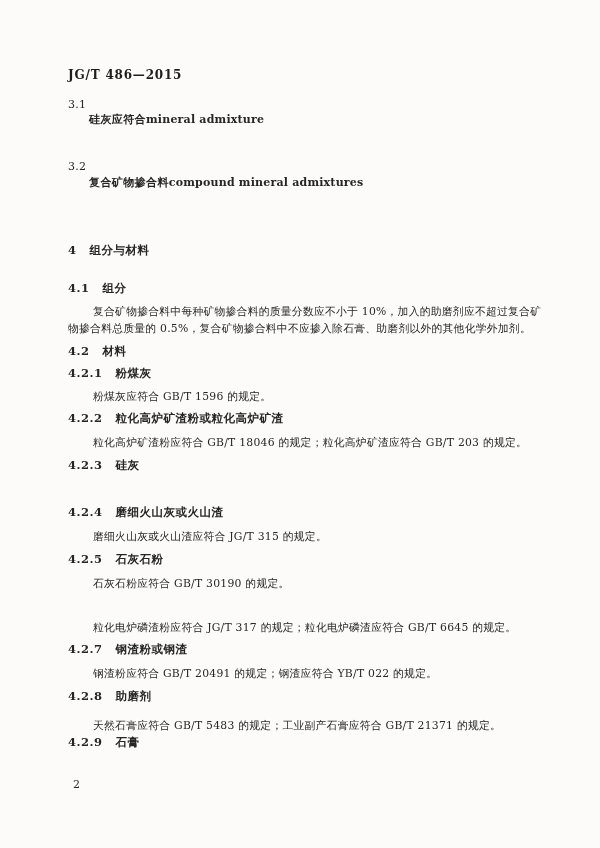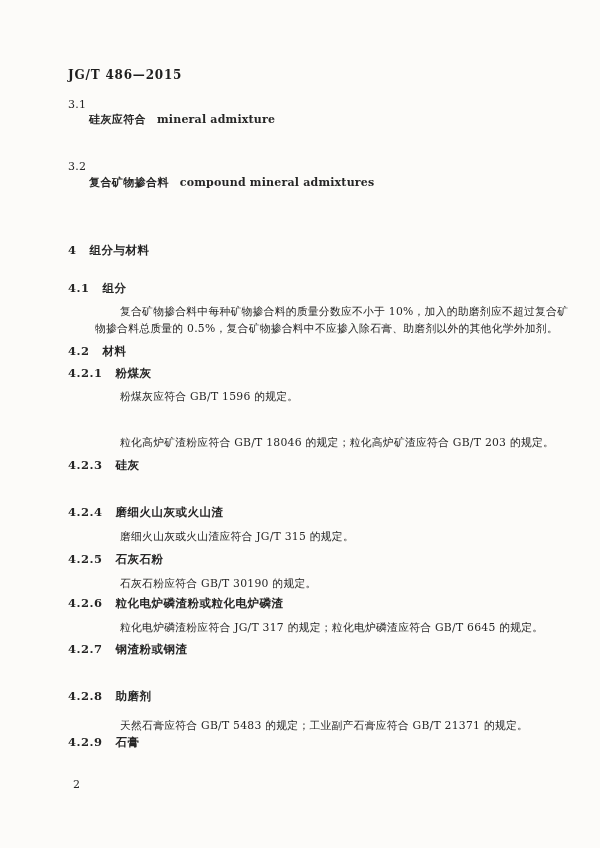--- a/index.html
+++ b/index.html
@@ -26,21 +26,21 @@
     font-weight:400;
     letter-spacing:0.3px;
   }
   .term-line{
     left:89px;
     font-size:11px;
     font-weight:700;
     letter-spacing:0.4px;
     white-space:nowrap;
   }
-  .term-line .en{margin-left:11px;letter-spacing:0.2px;text-align:center;}
+  .term-line .en{letter-spacing:0.2px;text-align:center;}
   .para{
     left:68px;
     width:479px;
     font-size:10.8px;
     line-height:17.2px;
     text-indent:25px;
     text-align:justify;
     letter-spacing:0.25px;
   }
   .chapter-heading,
@@ -52,21 +52,20 @@
     white-space:nowrap;
   }
   .h-num{margin-right:13px;}
   .sec-body{
     left:68px;
     width:479px;
     font-size:10.8px;
     line-height:17.2px;
     text-indent:25px;
     letter-spacing:0.25px;
-    margin-left:27px;
   }
   .page-num{
     left:73px;
     font-size:11px;
     letter-spacing:0.3px;
   }
 </style>
 </head>
 <body>
 
@@ -95,44 +94,45 @@
 
   <div class="abs sec-heading" style="top:344px">
     <span class="h-num">4.2</span><span>材料</span>
   </div>
 
   <div class="abs sec-heading" style="top:366px">
     <span class="h-num">4.2.1</span><span>粉煤灰</span>
   </div>
   <div class="abs sec-body" style="top:388px">粉煤灰应符合 GB/T 1596 的规定。</div>
 
+  <div class="abs sec-heading" style="top:411px">
+    <span class="h-num">4.2.2</span><span>粒化高炉矿渣粉或粒化高炉矿渣</span>
+  </div>
   <div class="abs sec-body" style="top:434px">粒化高炉矿渣粉应符合 GB/T 18046 的规定；粒化高炉矿渣应符合 GB/T 203 的规定。</div>
 
   <div class="abs sec-heading" style="top:458px">
     <span class="h-num">4.2.3</span><span>硅灰</span>
   </div>
 
   <div class="abs sec-heading" style="top:505px">
     <span class="h-num">4.2.4</span><span>磨细火山灰或火山渣</span>
   </div>
   <div class="abs sec-body" style="top:528px">磨细火山灰或火山渣应符合 JG/T 315 的规定。</div>
 
   <div class="abs sec-heading" style="top:552px">
     <span class="h-num">4.2.5</span><span>石灰石粉</span>
   </div>
   <div class="abs sec-body" style="top:575px">石灰石粉应符合 GB/T 30190 的规定。</div>
 
-  <div class="abs sec-heading" style="top:596px">
-    <span class="h-num">4.2.6</span><span>粒化电炉磷渣粉或粒化电炉磷渣</span>
-  </div>
   <div class="abs sec-body" style="top:619px">粒化电炉磷渣粉应符合 JG/T 317 的规定；粒化电炉磷渣应符合 GB/T 6645 的规定。</div>
 
   <div class="abs sec-heading" style="top:642px">
     <span class="h-num">4.2.7</span><span>钢渣粉或钢渣</span>
   </div>
+  <div class="abs sec-body" style="top:665px">钢渣粉应符合 GB/T 20491 的规定；钢渣应符合 YB/T 022 的规定。</div>
 
   <div class="abs sec-heading" style="top:689px">
     <span class="h-num">4.2.8</span><span>助磨剂</span>
   </div>
 
   <div class="abs sec-heading" style="top:735px">
     <span class="h-num">4.2.9</span><span>石膏</span>
   </div>
   <div class="abs sec-body" style="top:717px">天然石膏应符合 GB/T 5483 的规定；工业副产石膏应符合 GB/T 21371 的规定。</div>
 

